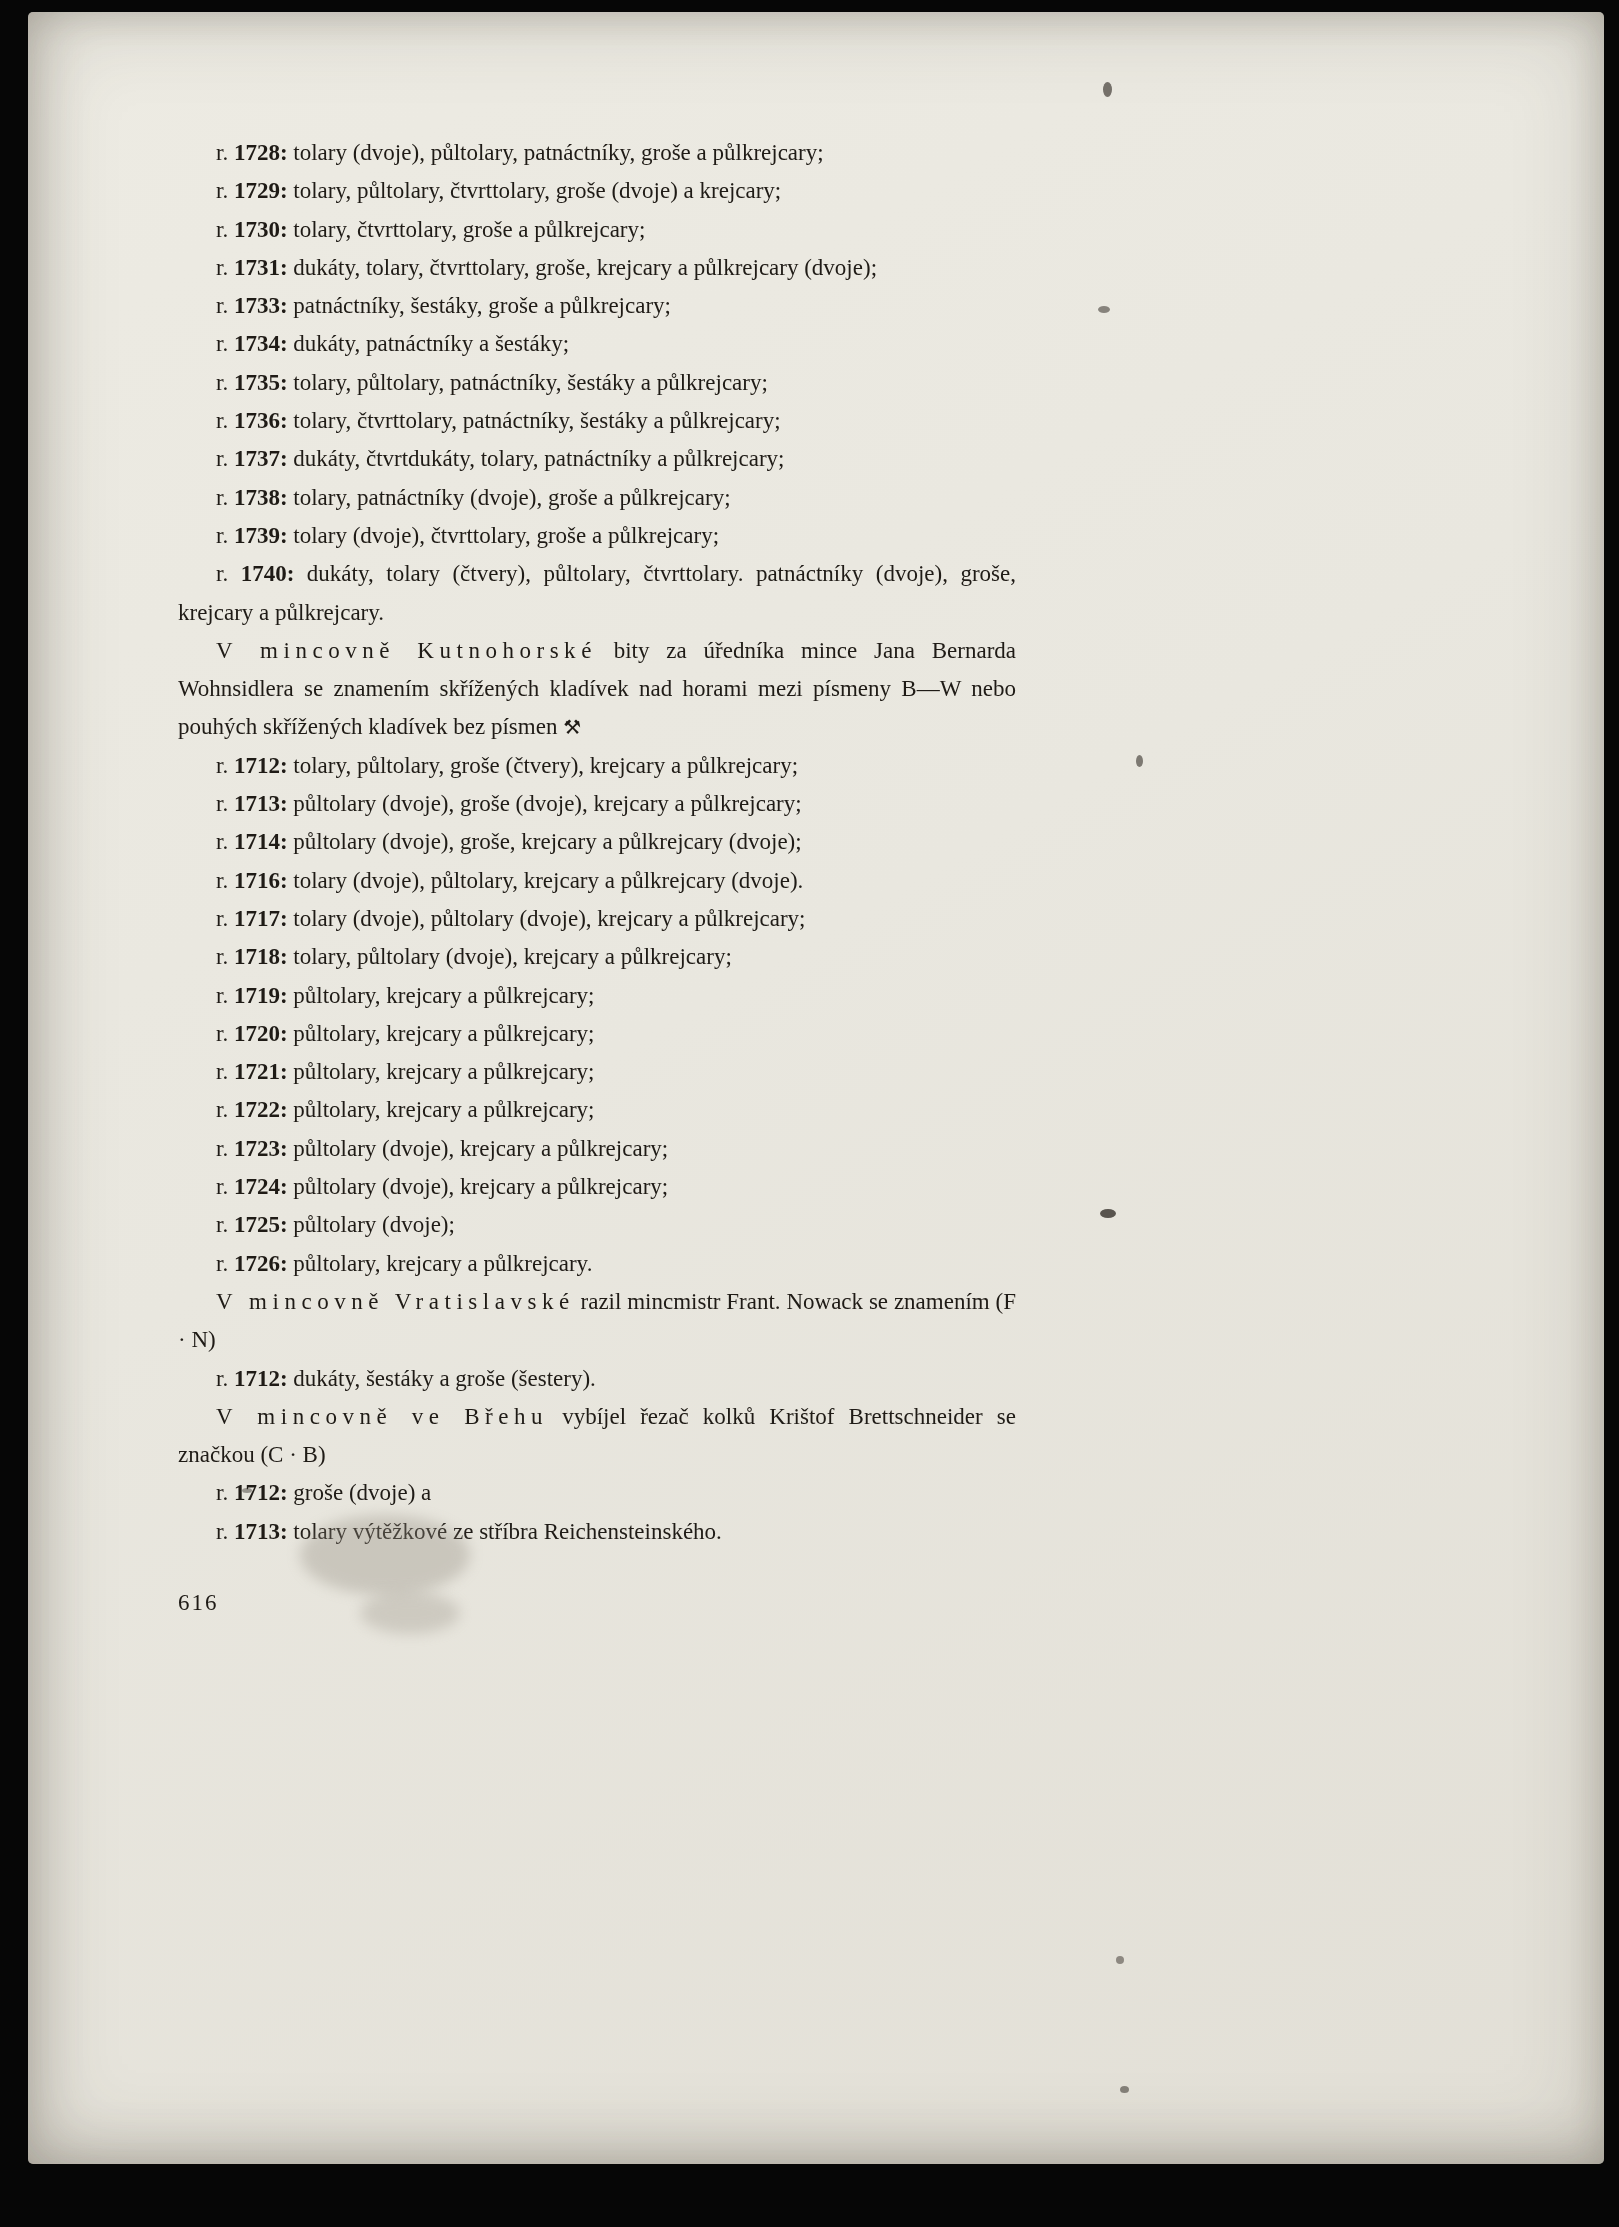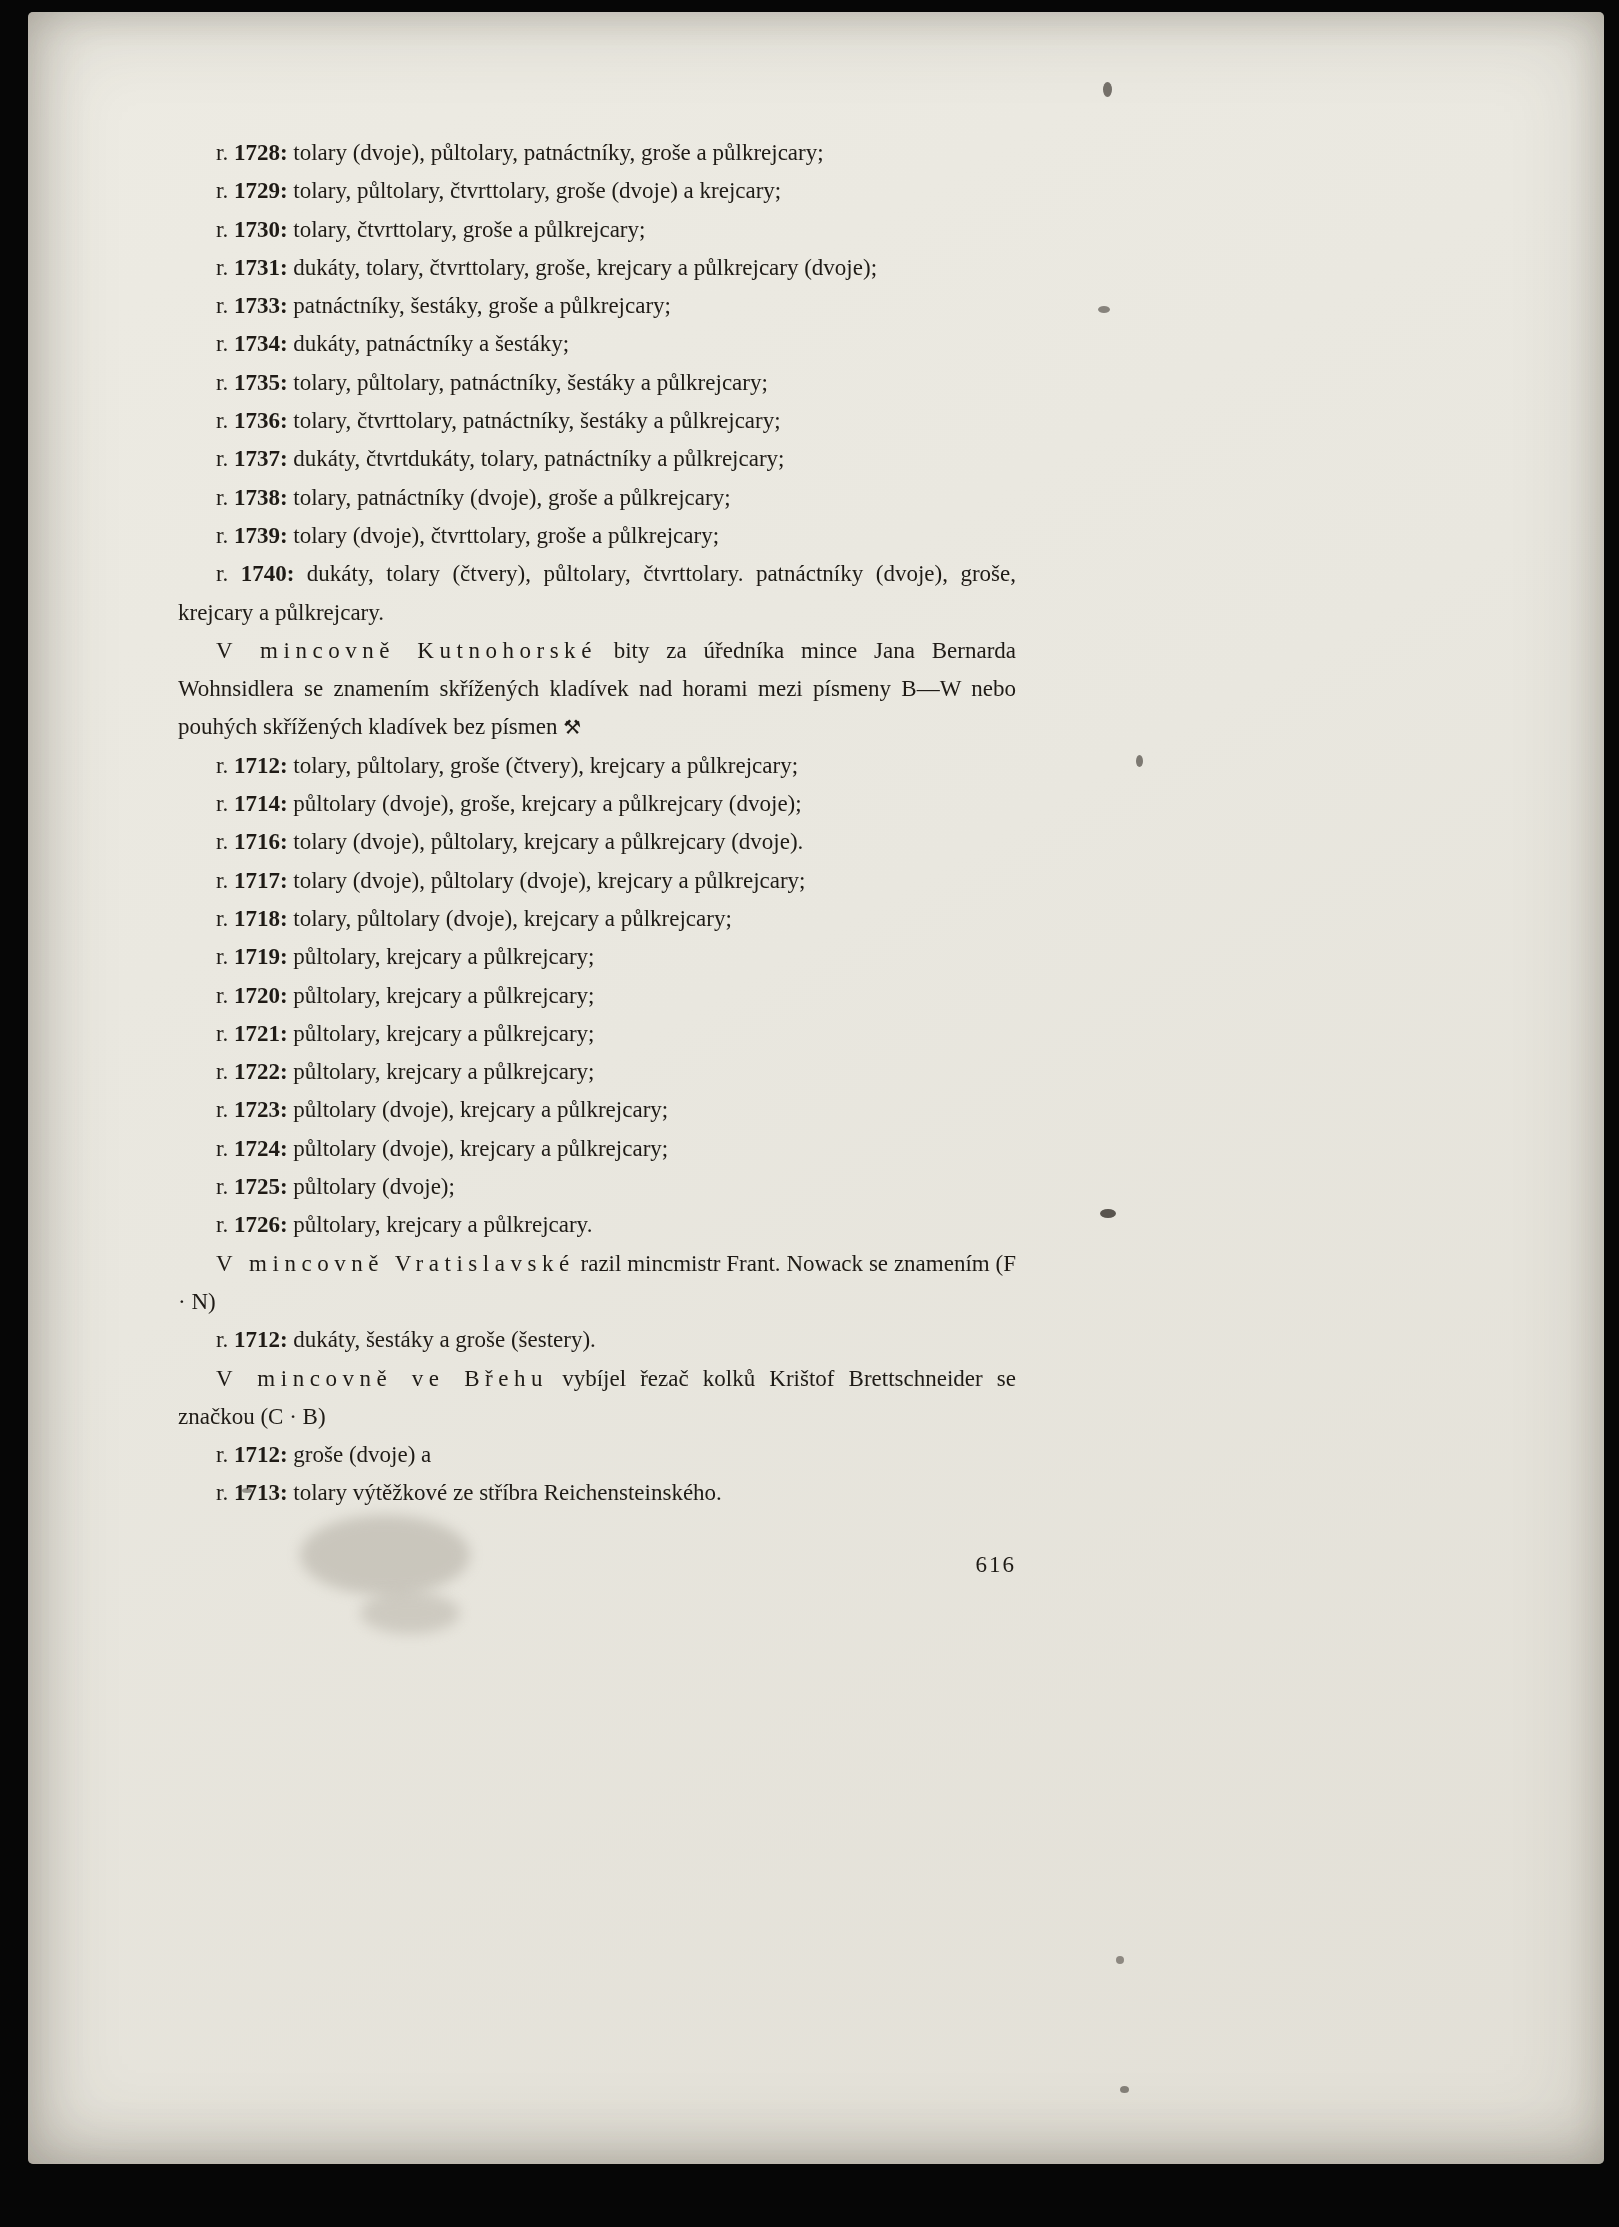--- a/index.html
+++ b/index.html
@@ -47,21 +47,21 @@
   }
   .spaced {
     letter-spacing: 0.24em;
   }
   .sym {
     font-family: "DejaVu Sans", sans-serif;
     font-size: 20px;
   }
   .page-number {
     margin-top: 33px;
-    text-align: right;
+    text-align: left;
     letter-spacing: 2px;
     text-indent: 0;
   }
   .artifact {
     position: absolute;
     background: #35302a;
     border-radius: 50%;
   }
   .artifact.smudge {
     background: #938d81;
@@ -82,20 +82,21 @@
           <p class="para">r. <span class="year">1733:</span> patnáctníky, šestáky, groše a půlkrejcary;</p>
           <p class="para">r. <span class="year">1734:</span> dukáty, patnáctníky a šestáky;</p>
           <p class="para">r. <span class="year">1735:</span> tolary, půltolary, patnáctníky, šestáky a půlkrejcary;</p>
           <p class="para">r. <span class="year">1736:</span> tolary, čtvrttolary, patnáctníky, šestáky a půlkrejcary;</p>
           <p class="para">r. <span class="year">1737:</span> dukáty, čtvrtdukáty, tolary, patnáctníky a půlkrejcary;</p>
           <p class="para">r. <span class="year">1738:</span> tolary, patnáctníky (dvoje), groše a půlkrejcary;</p>
           <p class="para">r. <span class="year">1739:</span> tolary (dvoje), čtvrttolary, groše a půlkrejcary;</p>
           <p class="para">r. <span class="year">1740:</span> dukáty, tolary (čtvery), půltolary, čtvrttolary. patnáctníky (dvoje), groše, krejcary a půlkrejcary.</p>
           <p class="para"><span class="spaced">V mincovně Kutnohorské</span><span> bity za úředníka mince Jana Bernarda Wohnsidlera se znamením skřížených kladívek nad horami mezi písmeny B—W nebo pouhých skřížených kladívek bez písmen </span><span class="sym">⚒</span></p>
           <p class="para">r. <span class="year">1712:</span> tolary, půltolary, groše (čtvery), krejcary a půlkrejcary;</p>
+          <p class="para">r. <span class="year">1713:</span> půltolary (dvoje), groše (dvoje), krejcary a půlkrejcary;</p>
           <p class="para">r. <span class="year">1714:</span> půltolary (dvoje), groše, krejcary a půlkrejcary (dvoje);</p>
           <p class="para">r. <span class="year">1716:</span> tolary (dvoje), půltolary, krejcary a půlkrejcary (dvoje).</p>
           <p class="para">r. <span class="year">1717:</span> tolary (dvoje), půltolary (dvoje), krejcary a půlkrejcary;</p>
           <p class="para">r. <span class="year">1718:</span> tolary, půltolary (dvoje), krejcary a půlkrejcary;</p>
           <p class="para">r. <span class="year">1719:</span> půltolary, krejcary a půlkrejcary;</p>
           <p class="para">r. <span class="year">1720:</span> půltolary, krejcary a půlkrejcary;</p>
           <p class="para">r. <span class="year">1721:</span> půltolary, krejcary a půlkrejcary;</p>
           <p class="para">r. <span class="year">1722:</span> půltolary, krejcary a půlkrejcary;</p>
           <p class="para">r. <span class="year">1723:</span> půltolary (dvoje), krejcary a půlkrejcary;</p>
           <p class="para">r. <span class="year">1724:</span> půltolary (dvoje), krejcary a půlkrejcary;</p>

